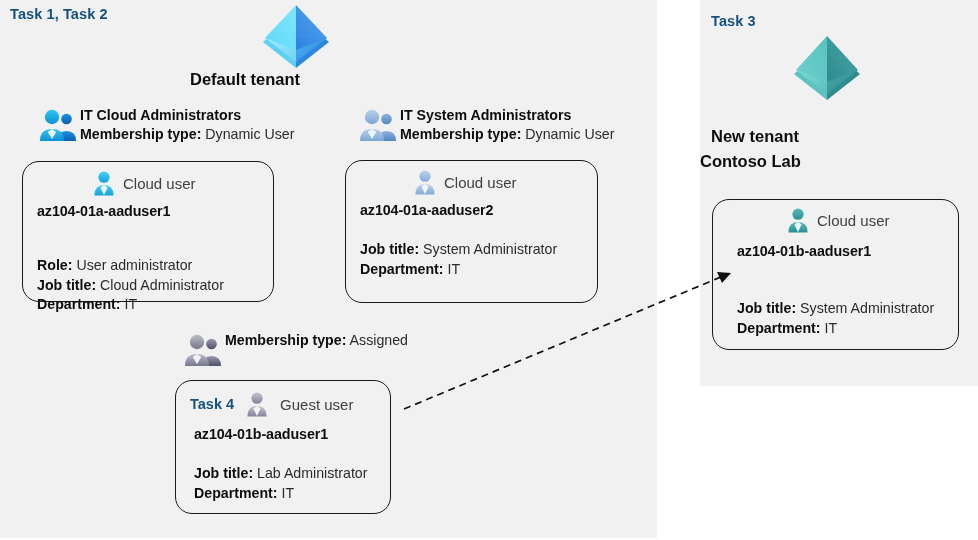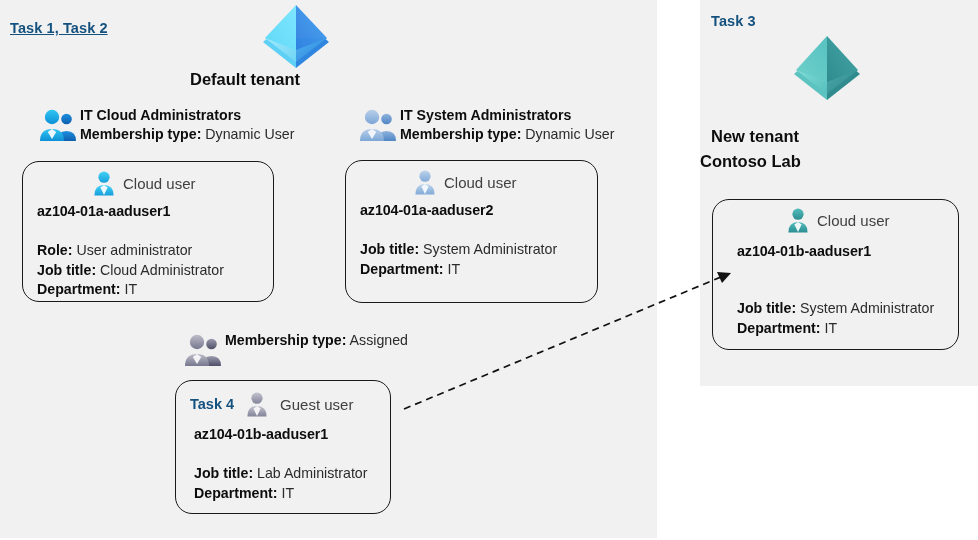--- a/index.html
+++ b/index.html
@@ -46,21 +46,21 @@
 
   #arrow-layer{position:absolute;left:0;top:0;width:978px;height:540px;
                pointer-events:none;}
 </style>
 </head>
 <body>
 
 <div class="panel" id="panel-left"></div>
 <div class="panel" id="panel-right"></div>
 
-<div class="task-tag" style="left:10px;top:20px;text-decoration:underline;">Task 1, Task 2</div>
+<div class="task-tag" style="left:10px;top:6px;">Task 1, Task 2</div>
 
 <div class="tenant-icon" style="left:257px;top:2px;width:78px;height:66px;">
   <svg width="78" height="66" viewBox="0 0 78 66">
     <defs>
       <linearGradient id="dtL" x1="0" y1="1" x2="1" y2="0">
         <stop offset="0" stop-color="#5fd9f7"></stop>
           <stop offset="1" stop-color="#7fe6ff"></stop>
       </linearGradient>
       <linearGradient id="dtR" x1="0" y1="1" x2="1" y2="0">
         <stop offset="0" stop-color="#2f7fe0" stop-opacity=".95"></stop>
@@ -126,21 +126,21 @@
             </linearGradient>
           </defs>
         <circle cx="13" cy="7.2" r="5.6" fill="url(#u1)"></circle>
         <path d="M3.4 25.5 q0-10.5 9.6-10.5 t9.6 10.5 z" fill="url(#u1)"></path>
         <path d="M13 15 l3.6 2.6 -3.6 7.3 -3.6-7.3 z" fill="#eef9fe"></path>
       </svg>
     </span>
     <span class="card-kind">Cloud user</span>
   </div>
   <div class="card-account" style="left:14px;top:41px;">az104-01a-aaduser1</div>
-  <div class="card-props" style="left:14px;top:79px;">
+  <div class="card-props" style="left:14px;top:94px;">
     <div><b>Role:</b> <span>User administrator</span></div>
     <div><b>Job title:</b> <span>Cloud Administrator</span></div>
     <div><b>Department:</b> <span>IT</span></div>
   </div>
 </div>
 
 <div class="group-icon" style="left:358px;top:108px;width:40px;height:34px;">
   <svg width="40" height="34" viewBox="0 0 40 34">
     <defs>
       <linearGradient id="g2a" x1="0" y1="0" x2="0" y2="1">

